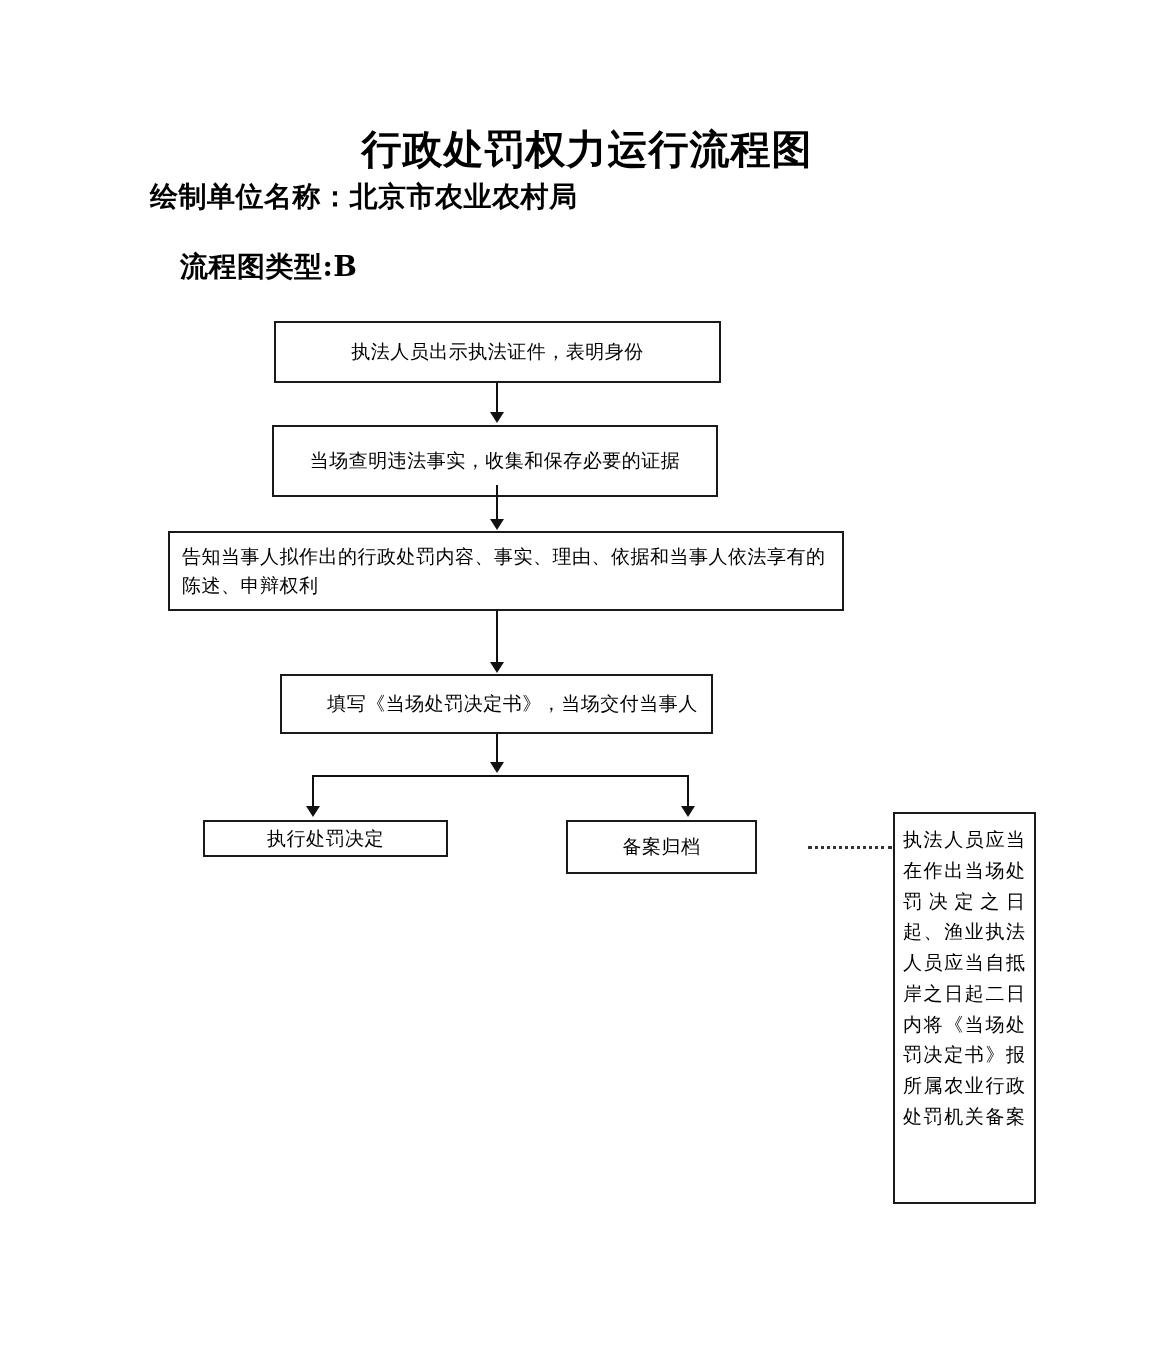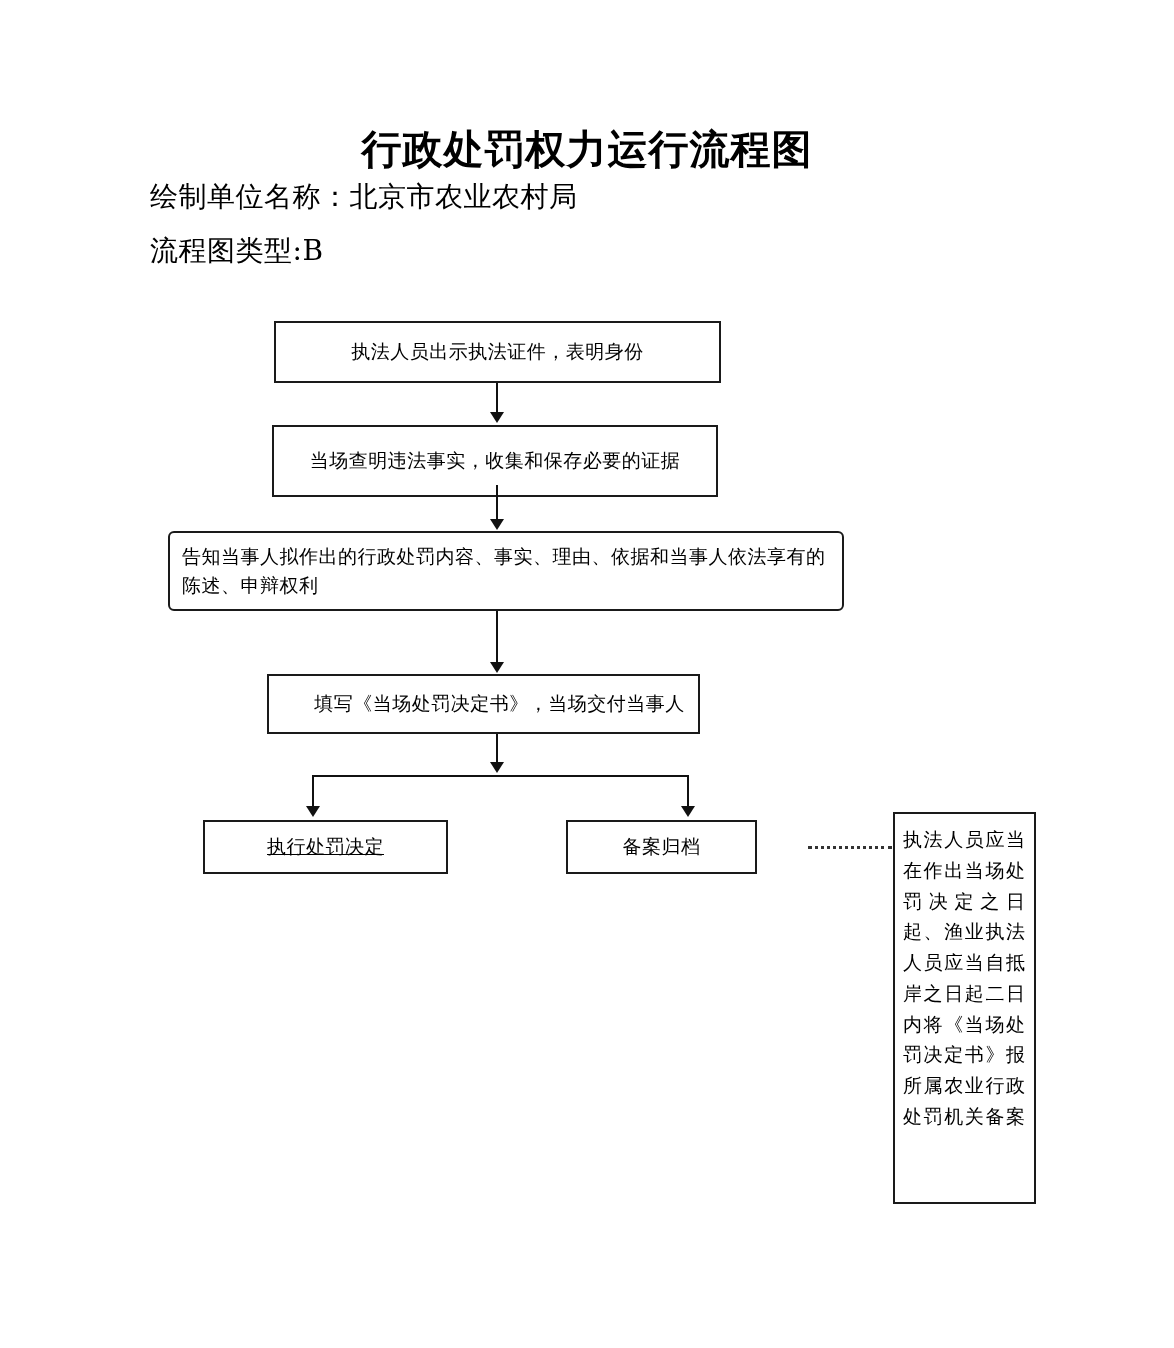--- a/index.html
+++ b/index.html
@@ -25,27 +25,27 @@
     text-align: center;
     font-size: 40px;
     font-weight: bold;
     letter-spacing: 1px;
     font-family: "DejaVu Sans", "Liberation Sans", sans-serif;
   }
   .meta-line {
     position: absolute;
     left: 150px;
     font-size: 28px;
-    font-weight: normal;
+    font-weight: bold;
     letter-spacing: 0.5px;
     font-family: "DejaVu Serif", "Liberation Serif", serif;
     white-space: nowrap;
   }
   .meta-line.l1 { top: 178px; }
-  .meta-line.l2 { top: 232px; }
+  .meta-line.l2 { top: 248px; margin-left: 30px; }
 
   
   .node {
     position: absolute;
     box-sizing: border-box;
     border: 2px solid #1a1a1a;
     background: #ffffff;
     display: flex;
     align-items: center;
     font-size: 19px;
@@ -60,23 +60,23 @@
   .node.leftpad {
     justify-content: flex-start;
     text-align: left;
     padding: 0 12px;
   }
   .node .txt { display: block; width: 100%; }
 
   
   #n1 { left: 274px; top: 321px; width: 447px; height: 62px; justify-content: flex-end; }
   #n2 { left: 272px; top: 425px; width: 446px; height: 72px; }
-  #n3 { left: 168px; top: 531px; width: 676px; height: 80px; border-radius: 6px; }
-  #n4 { left: 267px; top: 674px; width: 433px; height: 60px; padding-left: 32px; }
-  #n5 { left: 203px; top: 820px; width: 245px; height: 54px; text-decoration: underline; }
+  #n3 { left: 168px; top: 531px; width: 676px; height: 80px; }
+  #n4 { left: 280px; top: 674px; width: 433px; height: 60px; padding-left: 32px; }
+  #n5 { left: 203px; top: 820px; width: 245px; height: 37px; }
   #n6 { left: 566px; top: 820px; width: 191px; height: 54px; }
 
   
   #note {
     position: absolute;
     left: 893px;
     top: 812px;
     width: 143px;
     height: 392px;
     box-sizing: border-box;

